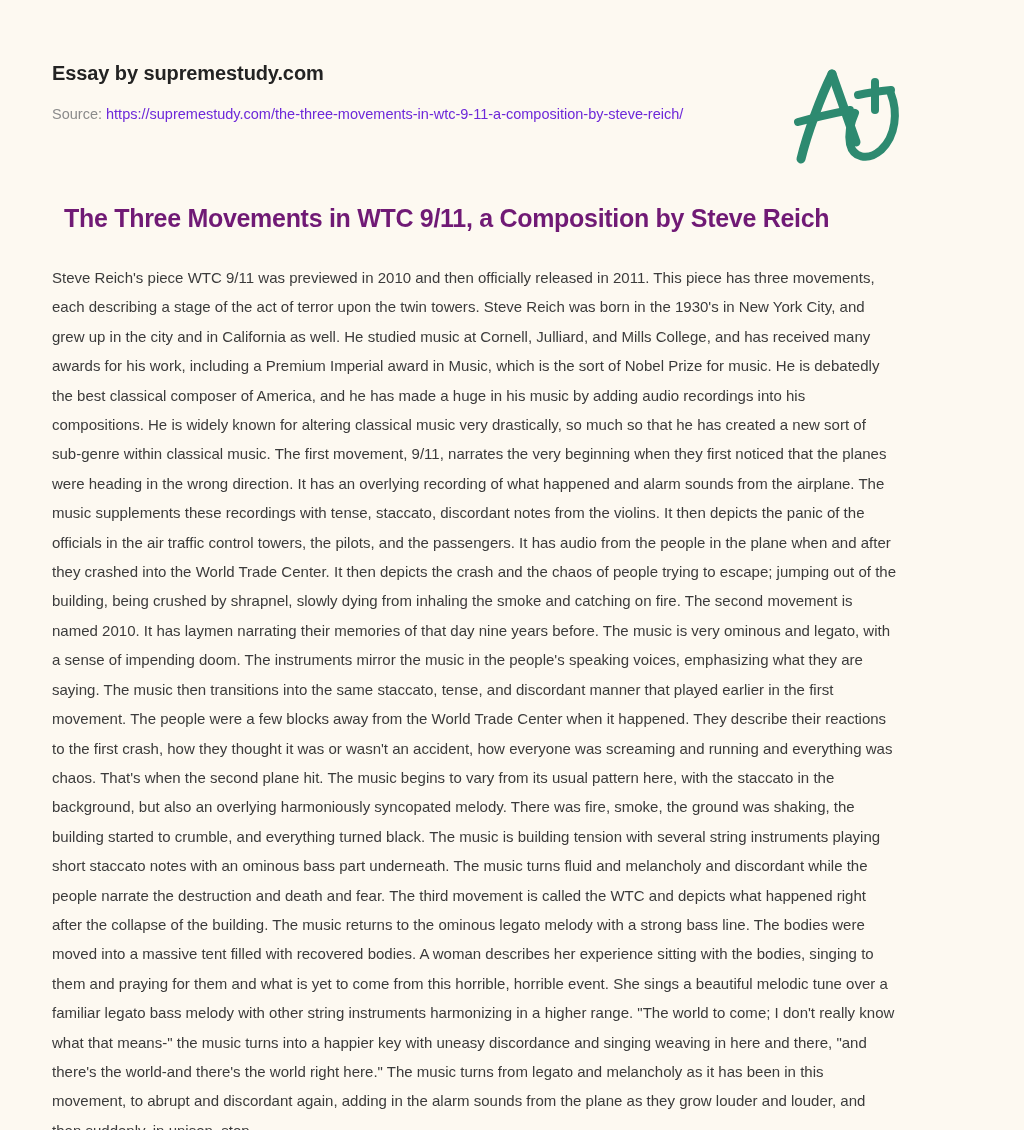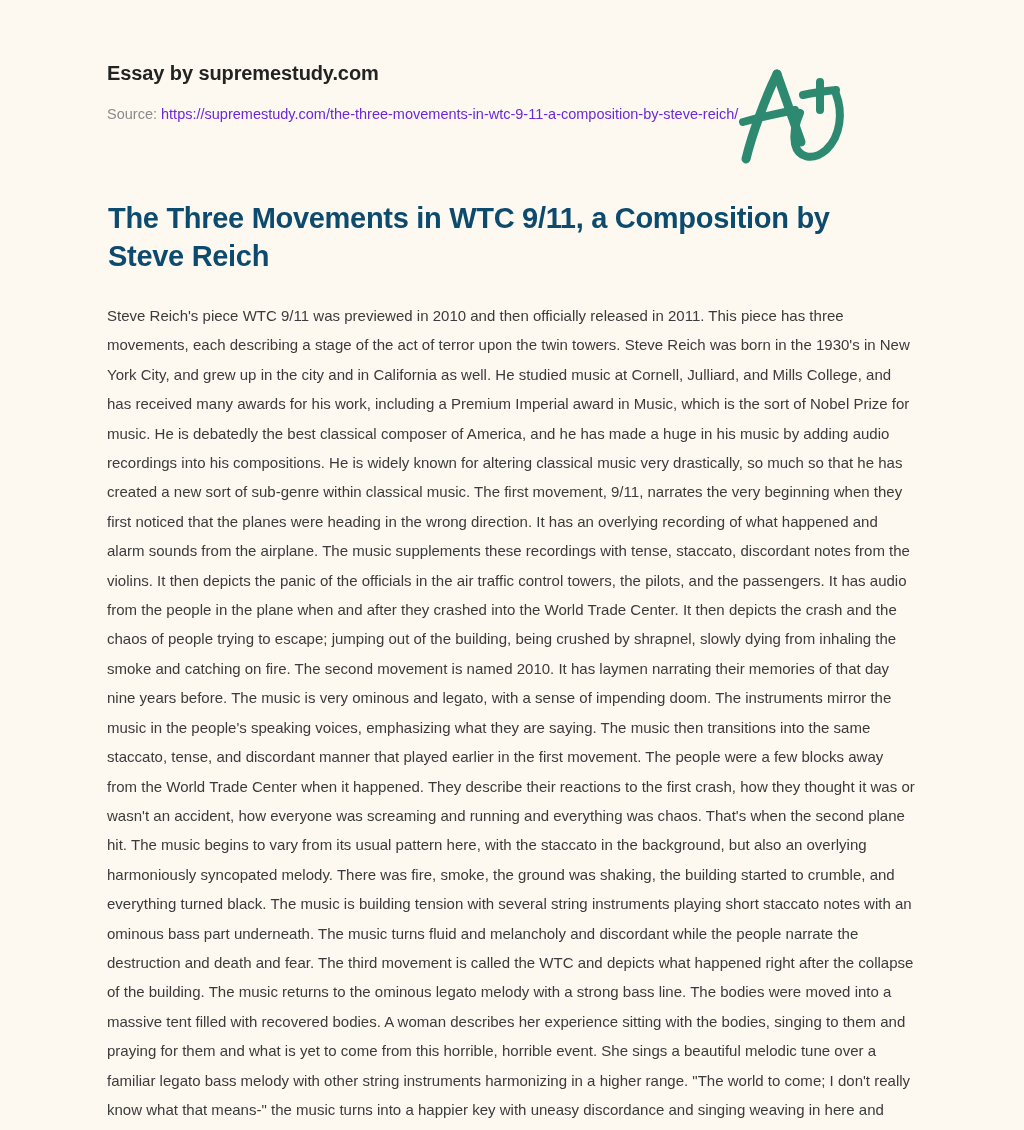--- a/index.html
+++ b/index.html
@@ -11,21 +11,21 @@
     height: 1130px;
     background: #fdf9f1;
     font-family: "Liberation Sans", sans-serif;
     overflow: hidden;
   }
   .page {
     position: relative;
     width: 1024px;
     height: 1130px;
     box-sizing: border-box;
-    padding: 0 107px;
+    padding: 0 52px;
   }
 
   
   .header-block {
     position: relative;
     padding-top: 60px;
   }
   .site-title {
     font-size: 20px;
     font-weight: bold;
@@ -63,25 +63,25 @@
     display: block;
     width: 120px;
     height: 112px;
   }
 
   
   .article {
     margin-top: 72px;
   }
   .article-title {
-    font-size: 29px;
+    font-size: 25px;
     line-height: 38px;
     font-weight: bold;
-    color: #0c4a6e;
-    margin: 1px;
+    color: #701a75;
+    margin: 12px;
     letter-spacing: -0.3px;
     max-width: 800px;
   }
   .article-body {
     margin-top: 26px;
     font-size: 15px;
     line-height: 29.4px;
     color: #3b3b3b;
     text-align: left;
     max-width: 845px;

